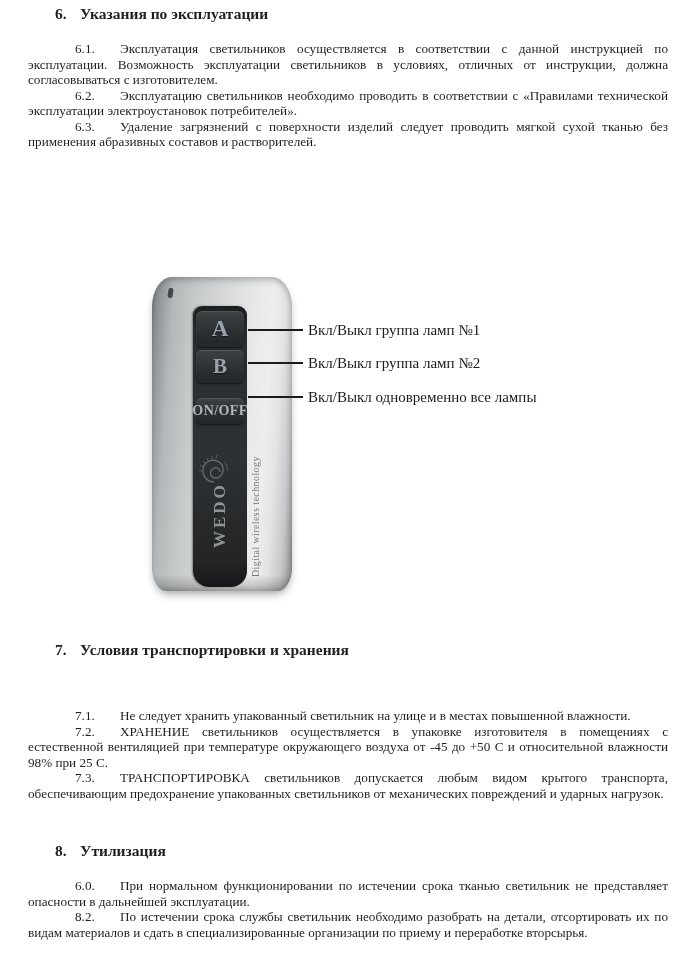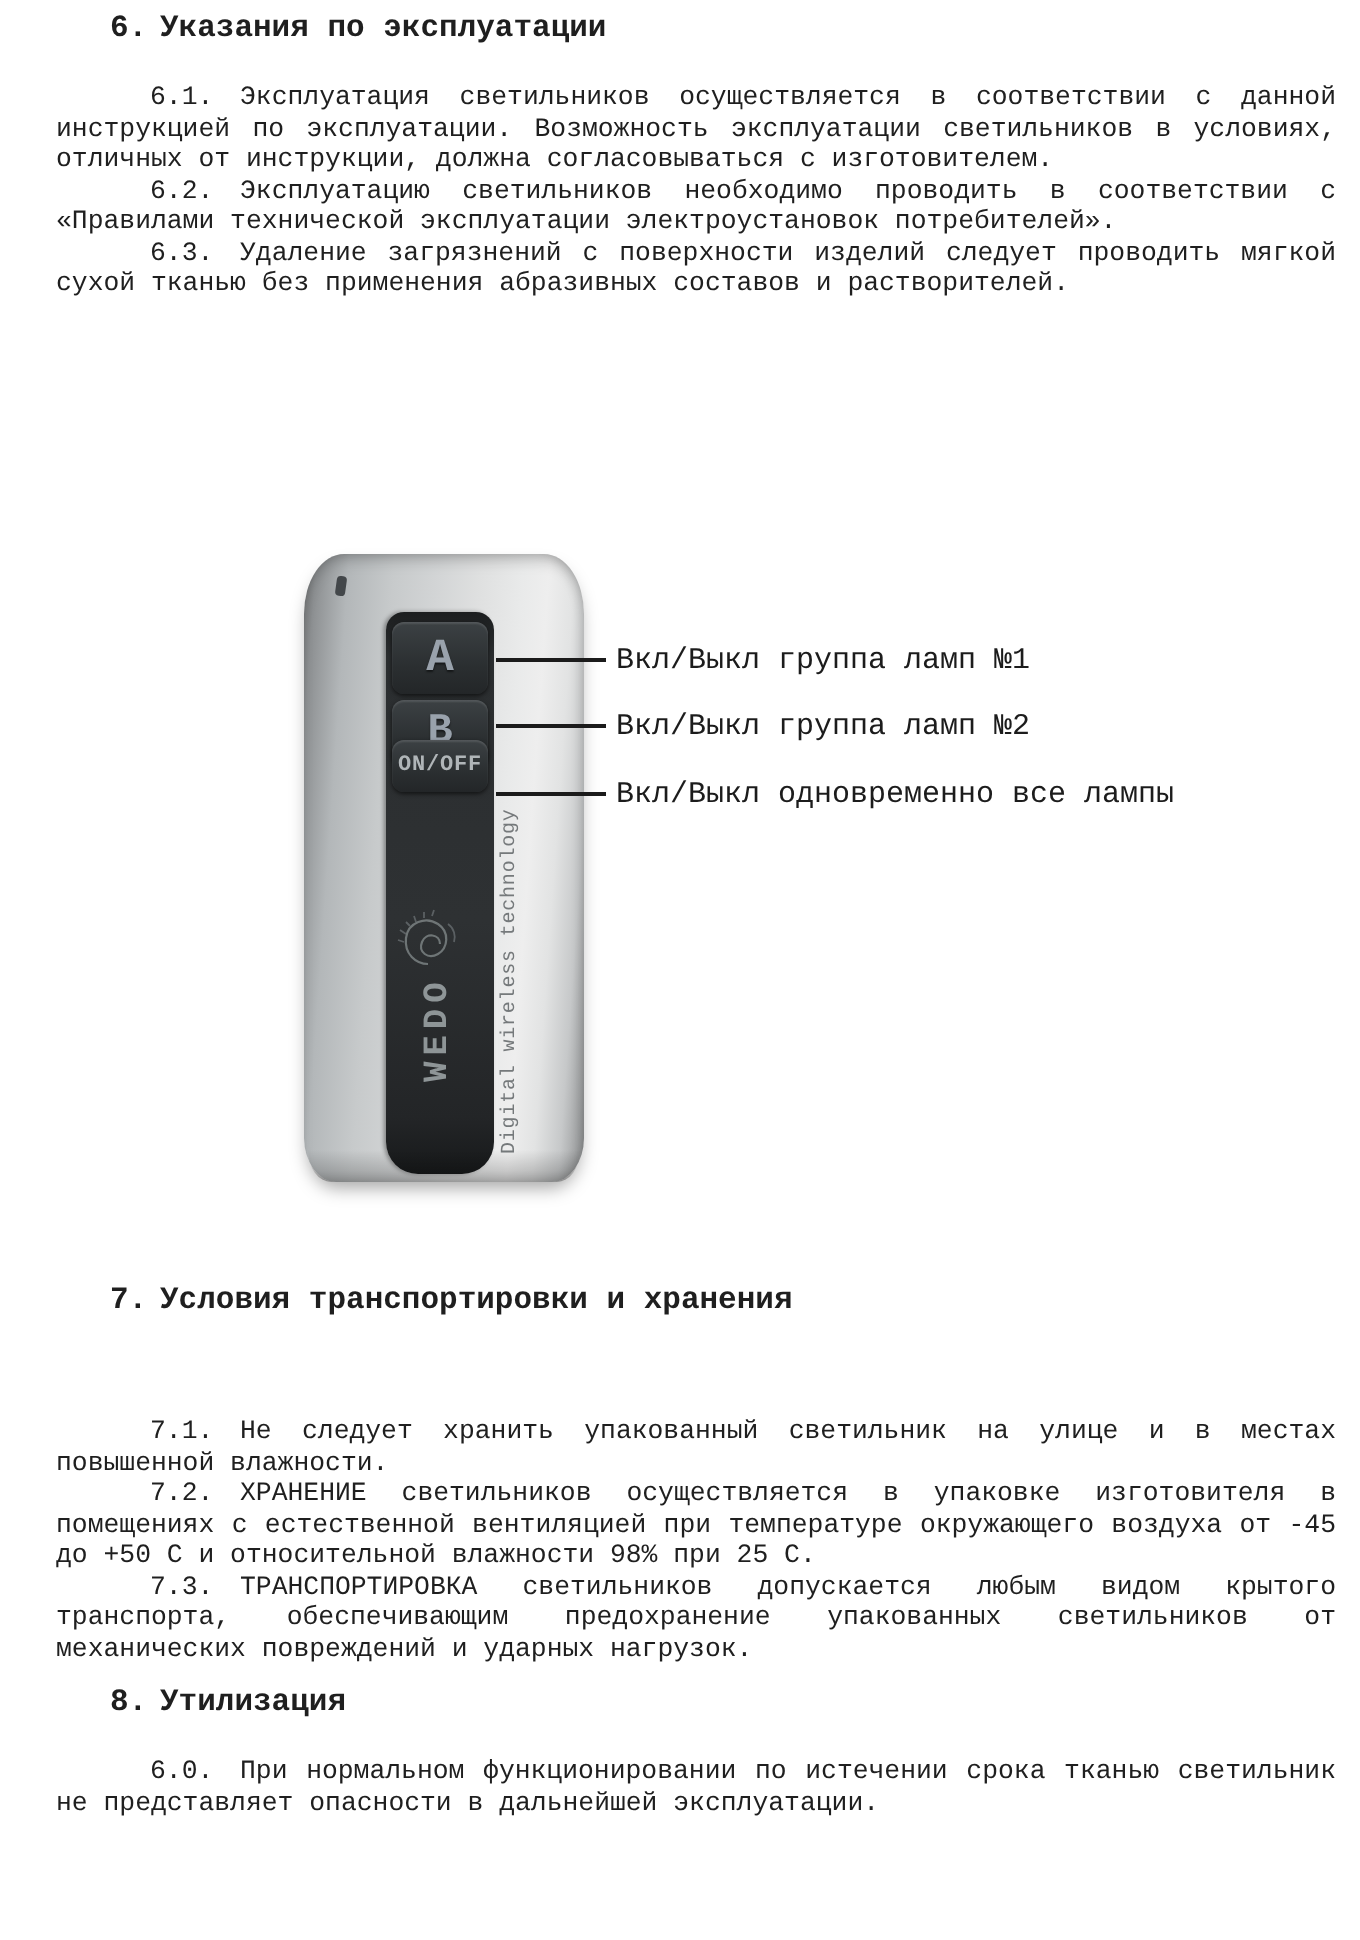--- a/index.html
+++ b/index.html
@@ -1,18 +1,18 @@
 <!DOCTYPE html>
 <html lang="ru"><head>
 <meta charset="utf-8">
 <style>
   html,body{margin:0;padding:0;background:#ffffff;}
   .page{
     position:relative;width:680px;height:970px;background:#ffffff;
-    font-family:Liberation Mono, monospace;color:#1f1f1f;overflow:hidden;
+    font-family:Liberation Serif, serif;color:#1f1f1f;overflow:hidden;
   }
   
   .heading{
     position:absolute;left:28px;right:28px;margin:0;
     font-size:15.5px;font-weight:bold;line-height:18px;padding-left:27px;
   }
   .hnum{display:inline-block;width:25px;}
   
   .textblock{
     position:absolute;left:28px;right:12px;
@@ -53,21 +53,21 @@
     box-shadow:1px 0 2px rgba(255,255,255,.25), -1px 0 2px rgba(0,0,0,.4);
   }
   .rbtn{
     position:absolute;left:3px;right:3px;border-radius:6px;
     display:flex;align-items:center;justify-content:center;
     background:linear-gradient(180deg,#3c4144 0%,#2b2f31 60%,#232628 100%);
     box-shadow:inset 0 1px 1px rgba(255,255,255,.12),0 1px 2px rgba(0,0,0,.6);
   }
   .btn-a{top:5px;height:36px;font-size:23px;font-weight:bold;color:#99a2ac;text-shadow:0 1px 1px rgba(0,0,0,.5);}
   .btn-b{top:44px;height:33px;font-size:21px;font-weight:bold;color:#99a2ac;text-shadow:0 1px 1px rgba(0,0,0,.5);}
-  .btn-onoff{top:64px;height:26px;font-size:11px;font-weight:bold;color:#b0b5b8;letter-spacing:.4px;justify-content:center;}
+  .btn-onoff{top:92px;height:26px;font-size:14px;font-weight:bold;color:#b0b5b8;letter-spacing:.4px;justify-content:center;}
   .swirl{position:absolute;left:1px;top:145px;width:42px;height:40px;}
   .wedo{
     position:absolute;left:13px;top:166px;width:28px;height:86px;
     writing-mode:vertical-rl;transform:rotate(180deg);
     font-size:17px;font-weight:bold;letter-spacing:3px;color:#8e9597;
     line-height:28px;text-align:center;
   }
   .side-text{
     position:absolute;left:96px;top:112px;width:15px;height:188px;
     writing-mode:vertical-rl;transform:rotate(180deg);
@@ -127,15 +127,16 @@
   <div class="textblock" style="top:708px">
     <p class="para"><span class="pnum">7.1.</span><span>Не следует хранить упакованный светильник на улице и в местах повышенной влажности.</span></p>
     <p class="para"><span class="pnum">7.2.</span><span>ХРАНЕНИЕ светильников осуществляется в упаковке изготовителя в помещениях с естественной вентиляцией при температуре окружающего воздуха от -45 до +50 С и относительной влажности 98% при 25 С.</span></p>
     <p class="para"><span class="pnum">7.3.</span><span>ТРАНСПОРТИРОВКА светильников допускается любым видом крытого транспорта, обеспечивающим предохранение упакованных светильников от механических повреждений и ударных нагрузок.</span></p>
   </div>
 
   <h2 class="heading" style="top:842px"><span class="hnum">8.</span><span>Утилизация</span></h2>
 
   <div class="textblock" style="top:878px">
     <p class="para"><span class="pnum">6.0.</span><span>При нормальном функционировании по истечении срока тканью светильник не представляет опасности в дальнейшей эксплуатации.</span></p>
+    <p class="para"><span class="pnum">8.2.</span><span>По истечении срока службы светильник необходимо разобрать на детали, отсортировать их по видам материалов и сдать в специализированные организации по приему и переработке вторсырья.</span></p>
   </div>
 
 </div>
 
 </body></html>

